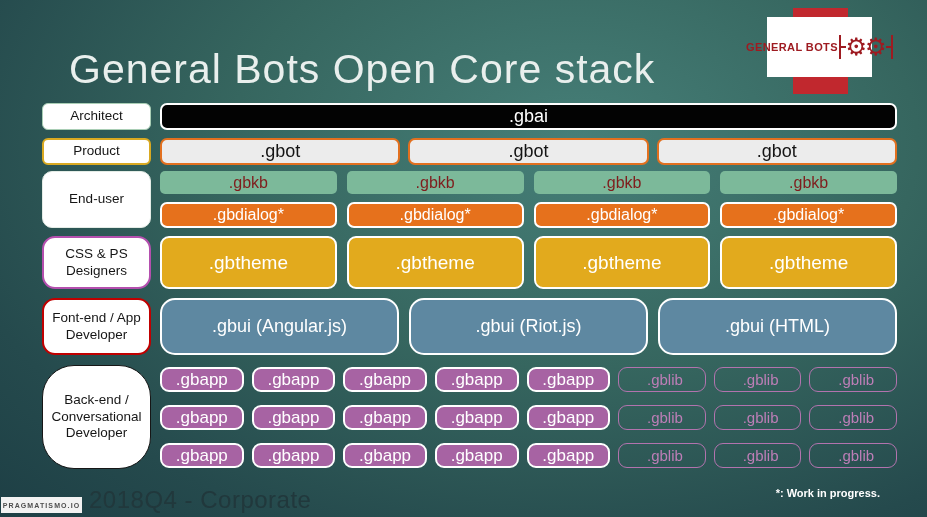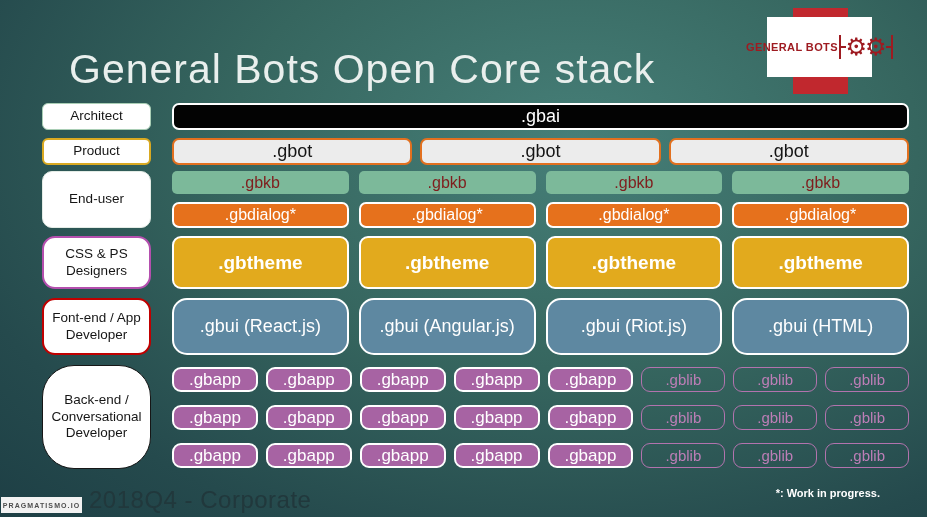--- a/index.html
+++ b/index.html
@@ -14,40 +14,40 @@
   .logo-stripe{position:absolute;left:793px;top:8px;width:55px;height:86px;background:#c1282e;}
   .logo-card{position:absolute;left:767px;top:17px;width:105px;height:60px;background:#fff;
     display:flex;flex-direction:row;align-items:center;justify-content:center;gap:1px;}
   .logo-brand{color:#9e1b21;font-weight:bold;font-size:11px;letter-spacing:0.4px;white-space:nowrap;}
   .logo-gears{display:flex;align-items:center;color:#9e1b21;}
   .vbar{width:2.5px;height:24px;background:#9e1b21;}
   .hbar{width:5px;height:2.5px;background:#9e1b21;}
   .gear{font-size:24px;line-height:24px;font-weight:bold;margin:0 -1px;}
 
   
-  .row{position:absolute;left:172px;width:737px;display:flex;}
+  .row{position:absolute;left:160px;width:737px;display:flex;}
   .r-gbai{top:103px;height:27px;}
   .r-gbot{top:138px;height:27px;gap:8px;}
   .r-gbkb{top:171px;height:23px;gap:10px;}
   .r-gbdialog{top:202px;height:26px;gap:10px;}
-  .r-gbtheme{top:236px;height:53px;gap:10px;font-weight:bold;}
+  .r-gbtheme{top:236px;height:53px;gap:10px;}
   .r-gbui{top:298px;height:57px;gap:10px;}
   .r-app1{top:367px;height:25px;gap:8px;}
   .r-app2{top:405px;height:25px;gap:8px;}
   .r-app3{top:443px;height:25px;gap:8px;}
 
   .box{flex:1;display:flex;align-items:center;justify-content:center;box-sizing:border-box;white-space:nowrap;}
   .gbai{background:#030303;border:2px solid #fff;border-radius:7px;color:#fff;font-size:18px;}
   .gbot{background:#ececec;border:2px solid #e2701f;border-radius:7px;color:#141414;font-size:18px;}
   .gbkb{background:#7cb99a;border-radius:5px;color:#7f1d1d;font-size:16px;}
   .gbdialog{background:#e6711c;border:2px solid #fff;border-radius:7px;color:#fff;font-size:16px;}
   .gbtheme{background:#e2aa1d;border:2.5px solid #fff;border-radius:9px;color:#fff;font-size:19px;}
   .gbui{background:#5e88a1;border:2.5px solid #fff;border-radius:15px;color:#fff;font-size:18px;}
   .gbapp{background:#a763a3;border:2.5px solid #fff;border-radius:9px;color:#fff;font-size:17px;}
-  .gblib{background:transparent;border:1.5px solid #b273ae;border-radius:9px;color:#bd7eb7;font-size:15px;}
+  .gblib{background:transparent;border:1.5px solid #b273ae;border-radius:9px;color:#bd7eb7;font-size:15px;padding-left:6px;}
 
   
   .lbl{position:absolute;left:42px;width:109px;background:#fff;display:flex;align-items:center;justify-content:center;
     text-align:center;color:#161616;font-size:13.5px;line-height:1.25;box-sizing:border-box;padding:6px 7px;}
   .l-architect{top:103px;height:27px;border:1.5px solid #a9ceb5;border-radius:6px;}
   .l-product{top:138px;height:27px;border:2px solid #d9a921;border-radius:6px;}
   .l-enduser{top:171px;height:57px;border:1.5px solid #e4ece6;border-radius:10px;}
   .l-designers{top:236px;height:53px;border:2px solid #b44fae;border-radius:13px;}
   .l-frontend{top:298px;height:57px;border:2px solid #c00000;border-radius:13px;}
   .l-backend{top:365px;height:104px;border:1.5px solid #161616;border-radius:32px;}
@@ -110,21 +110,20 @@
   </div>
 
   <div class="row r-gbtheme">
     <div class="box gbtheme">.gbtheme</div>
     <div class="box gbtheme">.gbtheme</div>
     <div class="box gbtheme">.gbtheme</div>
     <div class="box gbtheme">.gbtheme</div>
   </div>
 
   <div class="row r-gbui">
-    <div class="box gbui">.gbui (React.js)</div>
     <div class="box gbui">.gbui (Angular.js)</div>
     <div class="box gbui">.gbui (Riot.js)</div>
     <div class="box gbui">.gbui (HTML)</div>
   </div>
 
   <div class="row r-app1">
     <div class="box gbapp">.gbapp</div>
     <div class="box gbapp">.gbapp</div>
     <div class="box gbapp">.gbapp</div>
     <div class="box gbapp">.gbapp</div>

